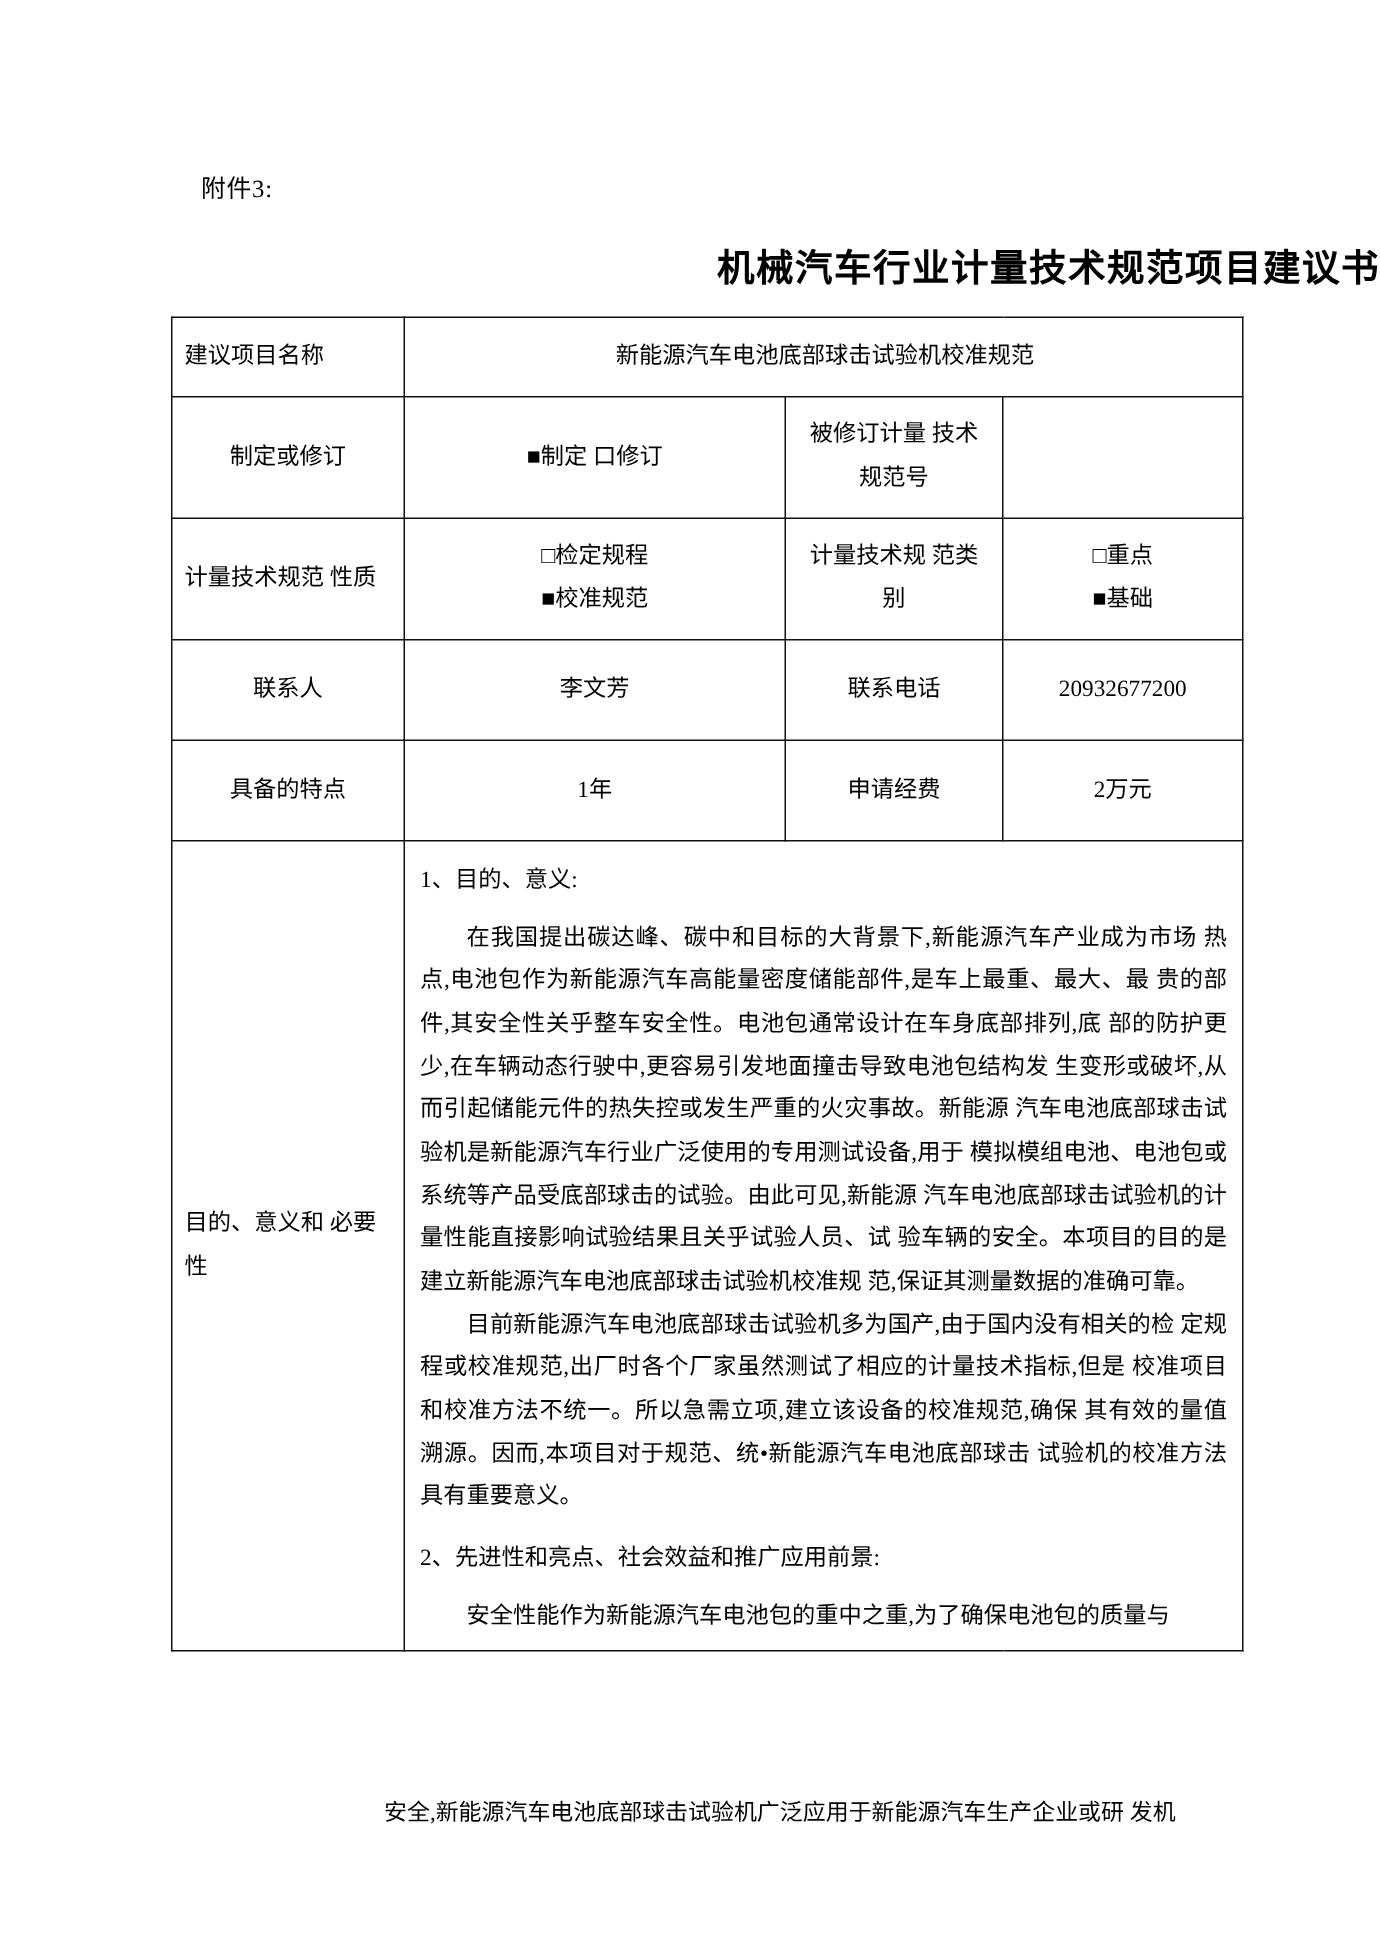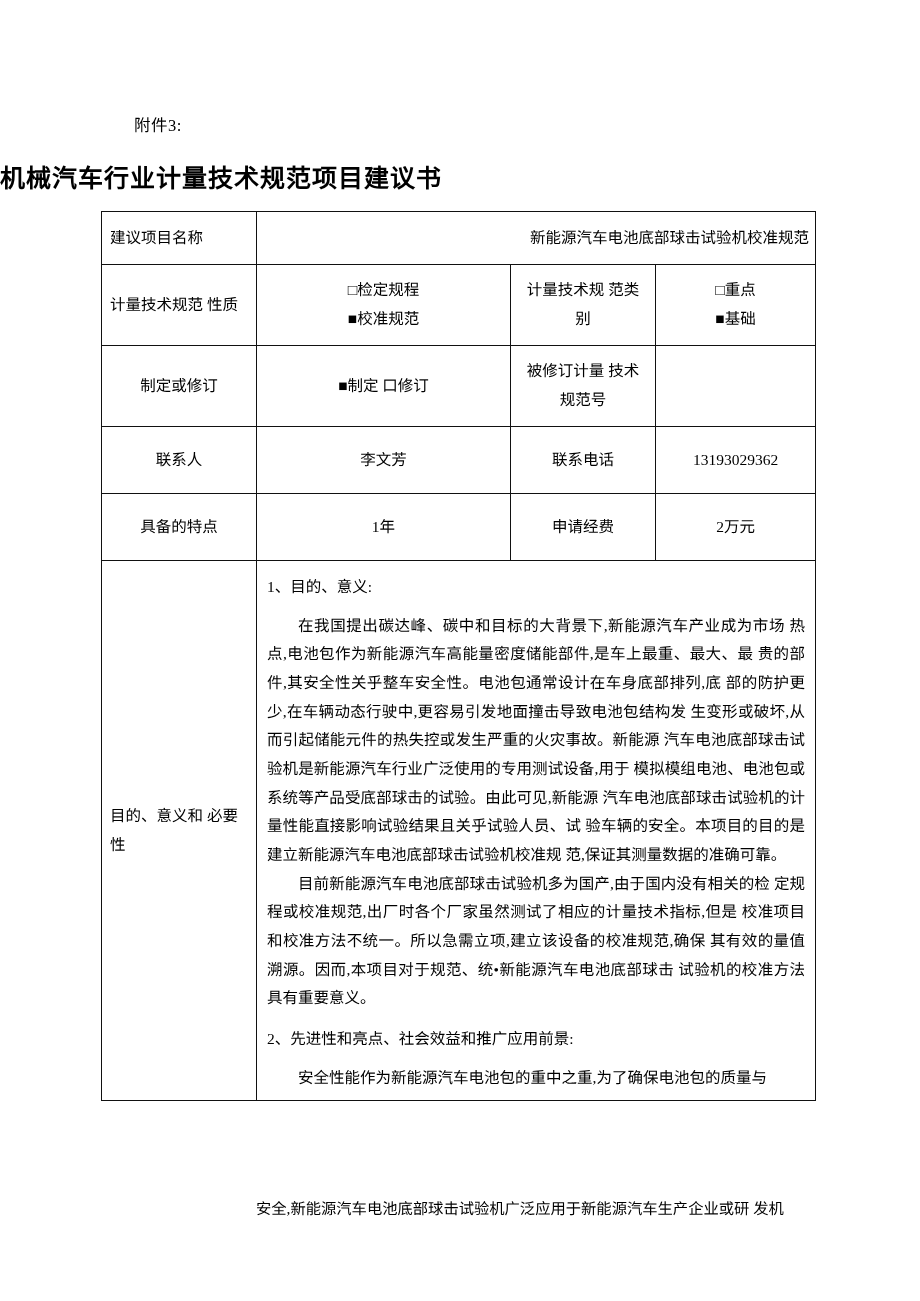--- a/index.html
+++ b/index.html
@@ -28,28 +28,28 @@
     left: 134px;
     top: 112px;
     font-size: 16.5px;
     letter-spacing: 0.5px;
   }
   .doc-title {
     position: absolute;
     left: 0;
     top: 158px;
     width: 920px;
-    text-align: left;
+    text-align: right;
     font-size: 25px;
     font-weight: bold;
     letter-spacing: 1px;
   }
   table.main {
     position: absolute;
-    left: 101px;
+    left: 114px;
     top: 211px;
     width: 714px;
     border-collapse: collapse;
     table-layout: fixed;
   }
   table.main td {
     border: 1px solid #111;
     padding: 0;
     font-size: 15.5px;
     vertical-align: middle;
@@ -61,21 +61,21 @@
   }
   .c-label.left {
     text-align: left;
     padding-left: 8px !important;
   }
   .c-val {
     text-align: center;
     padding: 4px 6px !important;
   }
   .c-val.left {
-    text-align: right;
+    text-align: center;
     padding-left: 8px !important;
   }
   .stack-line { display: block; }
   .row-name td { height: 44px; }
   .row-tall td { height: 72px; }
   .row-mid td { height: 58px; }
   .row-feat td { height: 54px; }
 
   .blank-rule {
     display: inline-block;
@@ -138,51 +138,51 @@
       <col style="width:160px">
     </colgroup>
     <tbody>
 
       <tr class="row-name">
         <td class="c-label left">建议项目名称</td>
         <td class="c-val left" colspan="3">新能源汽车电池底部球击试验机校准规范</td>
       </tr>
 
       <tr class="row-tall">
+        <td class="c-label">制定或修订</td>
+        <td class="c-val">■制定 口修订</td>
+        <td class="c-val">
+          <span class="stack-line">被修订计量 技术</span>
+          <span class="stack-line">规范号</span>
+        </td>
+        <td class="c-val"></td>
+      </tr>
+
+      <tr class="row-tall">
         <td class="c-label left">计量技术规范 性质</td>
         <td class="c-val">
           <span class="stack-line">□检定规程</span>
           <span class="stack-line">■校准规范</span>
         </td>
         <td class="c-val">
           <span class="stack-line">计量技术规 范类</span>
           <span class="stack-line">别</span>
         </td>
         <td class="c-val">
           <span class="stack-line">□重点</span>
           <span class="stack-line">■基础</span>
         </td>
-      </tr>
-
-      <tr class="row-tall">
-        <td class="c-label">制定或修订</td>
-        <td class="c-val">■制定 口修订</td>
-        <td class="c-val">
-          <span class="stack-line">被修订计量 技术</span>
-          <span class="stack-line">规范号</span>
-        </td>
-        <td class="c-val"></td>
       </tr>
 
 
       <tr class="row-mid">
         <td class="c-label">联系人</td>
         <td class="c-val">李文芳</td>
         <td class="c-val">联系电话</td>
-        <td class="c-val">13193029362</td>
+        <td class="c-val">20932677200</td>
       </tr>
 
       <tr class="row-mid">
         <td class="c-label">具备的特点</td>
         <td class="c-val">1年</td>
         <td class="c-val">申请经费</td>
         <td class="c-val">2万元</td>
       </tr>
 
 

